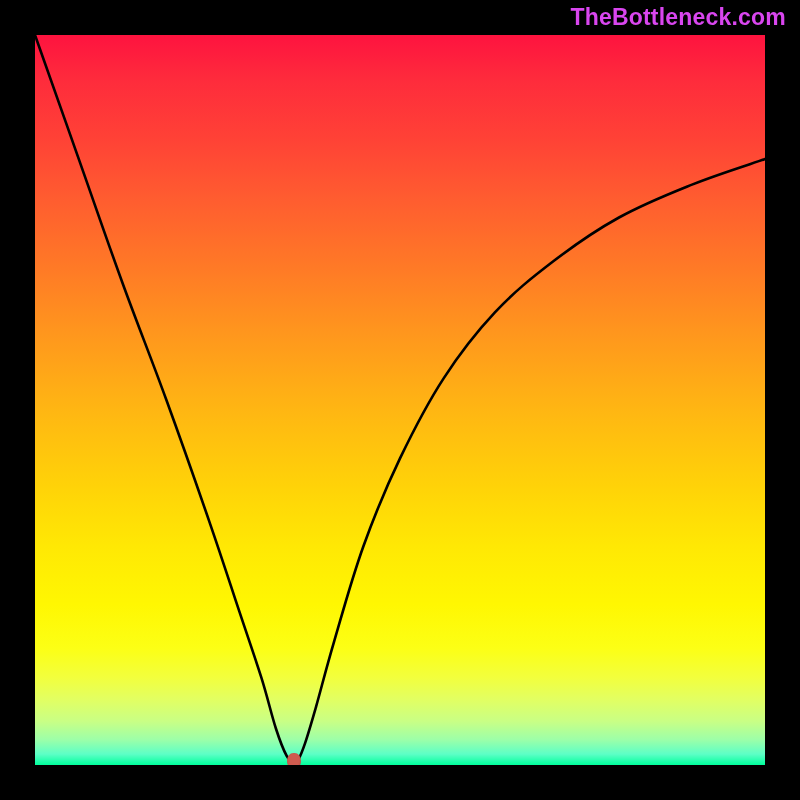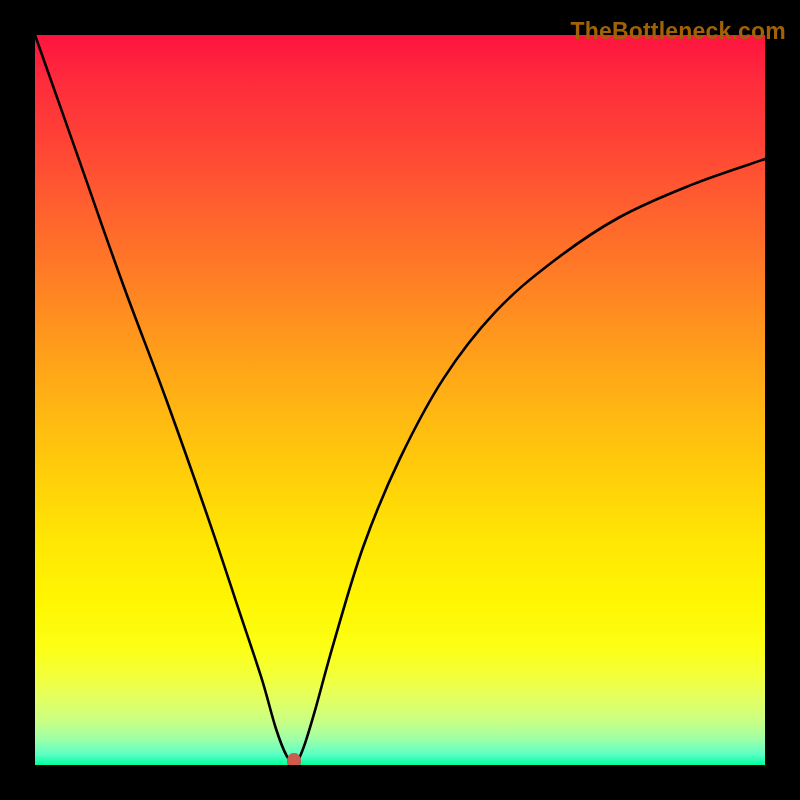--- a/index.html
+++ b/index.html
@@ -14,27 +14,26 @@
   .frame {
     position: relative;
     width: 800px;
     height: 800px;
     background: #000;
   }
   .watermark {
     position: absolute;
     top: 4px;
     right: 14px;
-    color: #a16207;
+    color: #d946ef;
     font-size: 23px;
     font-weight: 600;
     letter-spacing: 0.2px;
     z-index: 20;
     user-select: none;
-    margin-top: 14px;
   }
   .plot {
     position: absolute;
     left: 35px;
     top: 35px;
     width: 730px;
     height: 730px;
     overflow: hidden;
   }
   .gradient {

